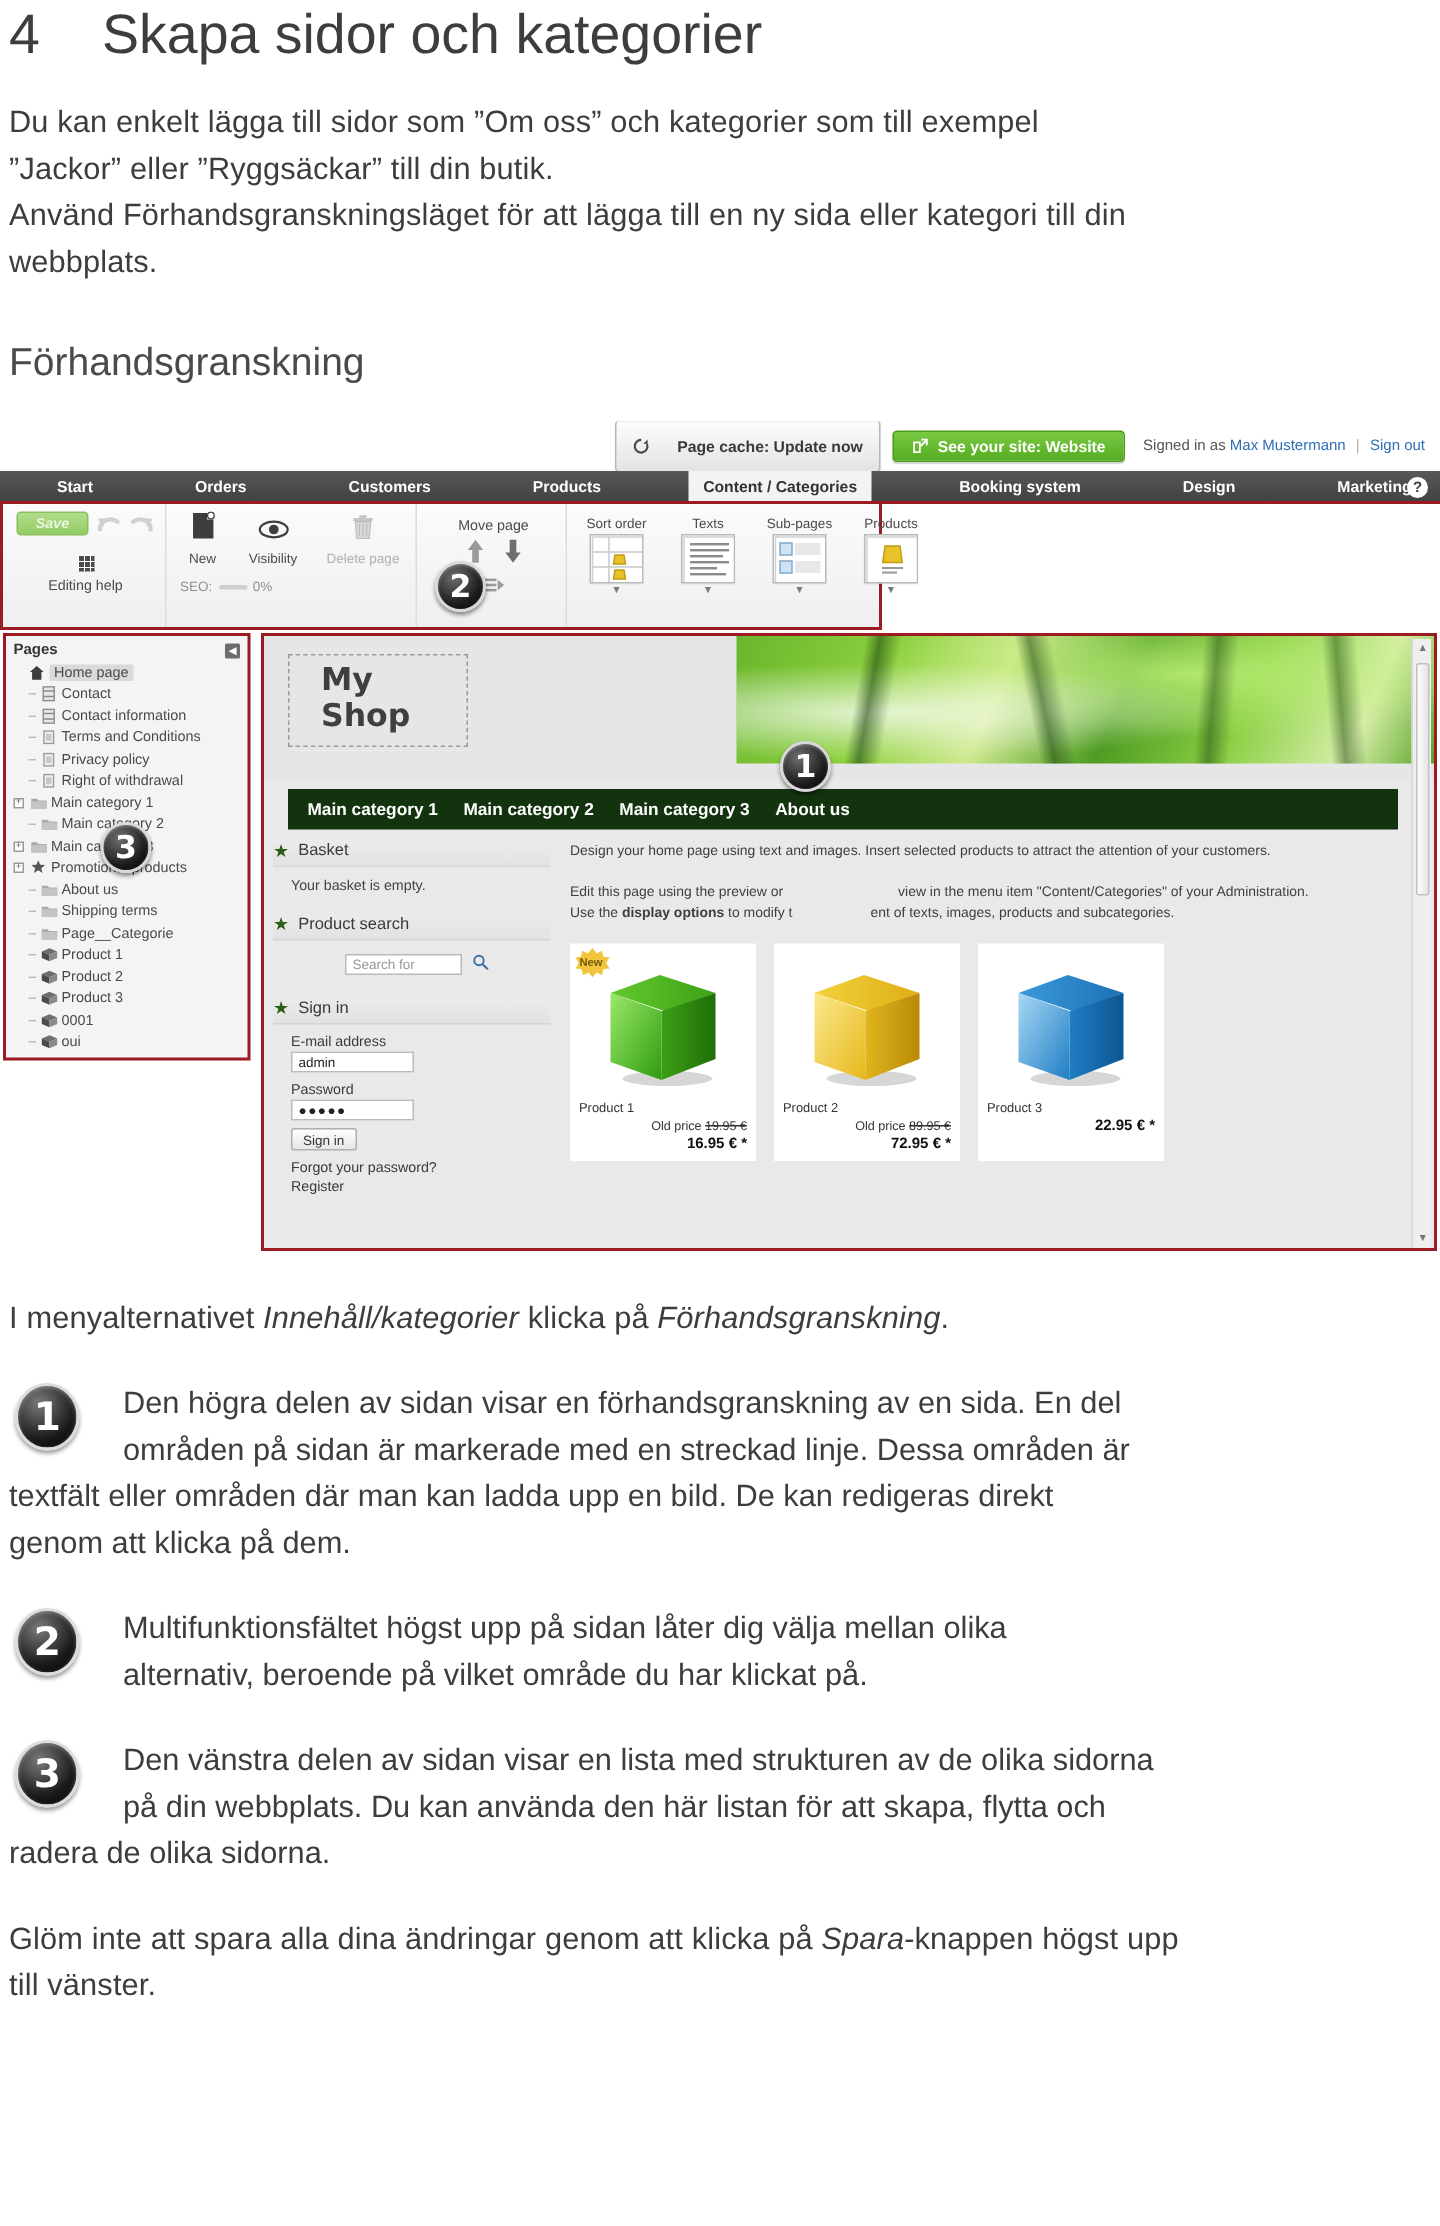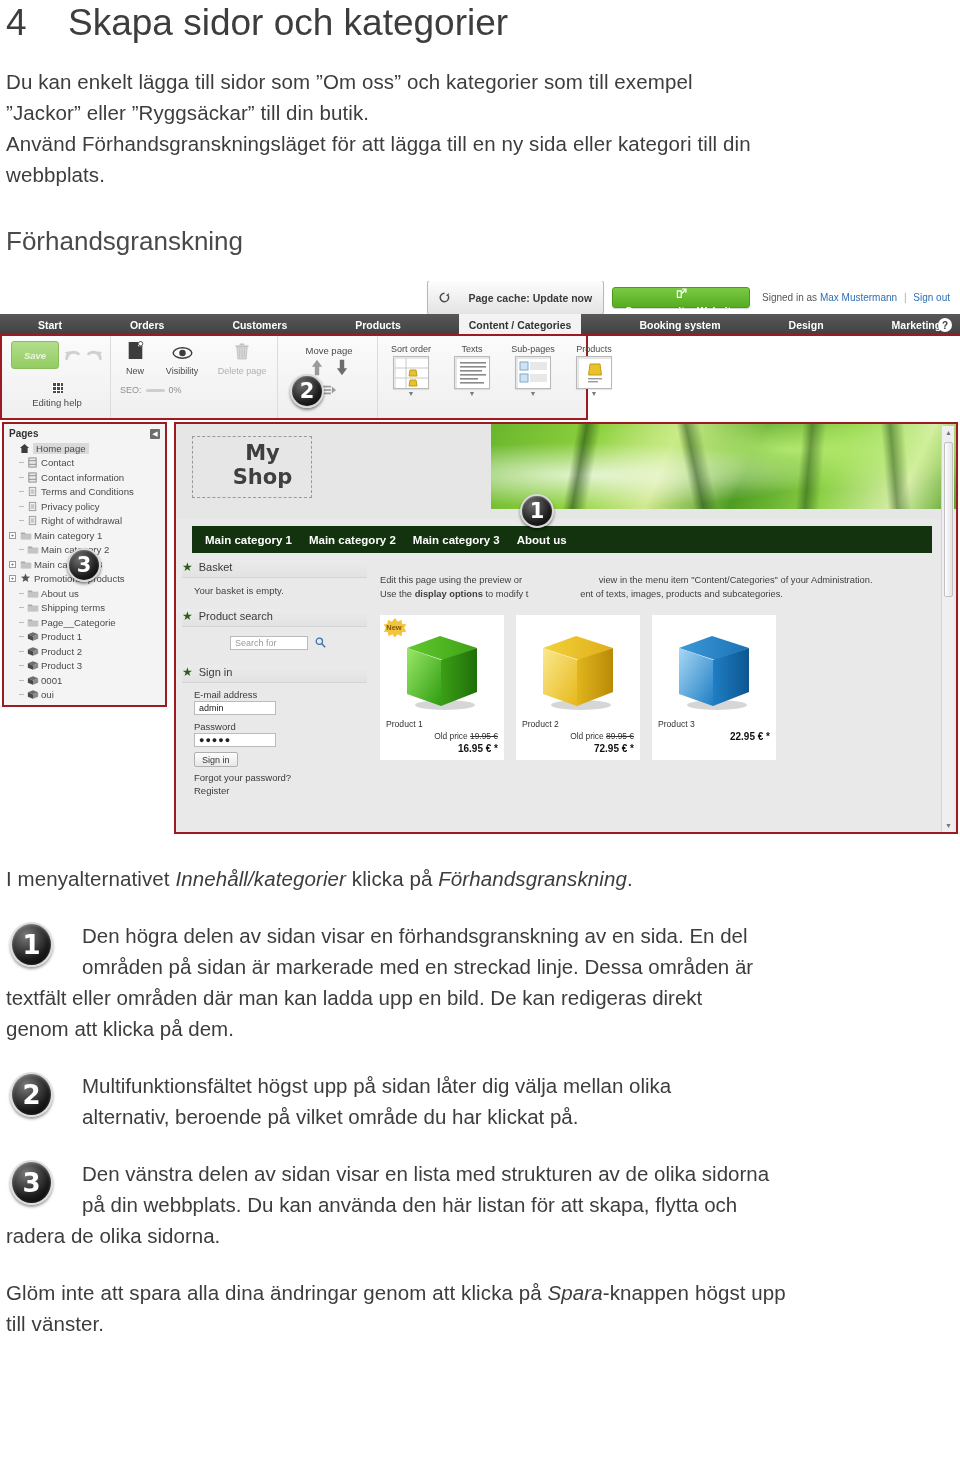--- a/index.html
+++ b/index.html
@@ -65,21 +65,20 @@
     white-space:nowrap;
   }
   .btn-site {
     display:flex; align-items:center; gap:6px;
     height:21px; padding:0 12px; margin-left:8px;
     background:linear-gradient(#7ac943,#55ad21);
     border:1px solid #4d9b1d; border-radius:3px;
     font-size:10.5px; color:#ffffff; font-weight:bold;
     box-shadow:0 1px 1px rgba(0,0,0,.18);
     white-space:nowrap;
-    flex-direction:column;
   }
   .signed {
     font-size:10px; color:#555; margin-left:12px; white-space:nowrap;
   }
   .signed .lnk { color:#2f6fb5; }
   .signed .sep { color:#aaa; padding:0 4px; }
 
   .ic-refresh, .ic-external { display:inline-block; width:11px; height:11px; position:relative; }
   .ic-refresh svg, .ic-external svg { display:block; }
 
@@ -112,21 +111,21 @@
   }
   .ribbon-red-top {
     position:absolute; left:0; top:53px; width:588px; height:2px; background:#9c1b23; z-index:4;
   }
   .ribbon-red-top-b {
     position:absolute; left:588px; top:53px; width:372px; height:2px; background:#9c1b23; z-index:4;
   }
   .rgroup { border-right:1px solid #dcdcdc; padding:5px 7px 0 9px; position:relative; }
 
   .save-btn {
-    width:48px; height:28px; border-radius:3px;
+    width:48px; height:16px; border-radius:3px;
     background:linear-gradient(#b2dd8c,#93cc63);
     border:1px solid #8bbf5d;
     color:#eaf6df; font-size:9.5px; font-weight:bold;
     display:flex; align-items:center; justify-content:center;
     font-style:italic;
   }
   .undo-row { display:flex; align-items:center; gap:5px; }
   .arrow-ico { width:17px; height:15px; opacity:.42; }
   .edit-help { display:flex; align-items:center; gap:4px; margin-top:13px; font-size:9.5px; color:#4a4a4a;flex-direction:column; }
   .grid-ico {
@@ -221,21 +220,20 @@
       linear-gradient(95deg, transparent 66%, rgba(20,60,10,.45) 68%, transparent 71%),
       linear-gradient(85deg, transparent 84%, rgba(30,75,15,.5) 86%, transparent 89%);
   }
   .shop-title {
     position:absolute; left:16px; top:12px;
     width:120px; height:62px;
     border:1px dashed #9a9a9a;
     color:#3f3f3f; font-size:21px; font-weight:bold;
     display:flex; align-items:flex-start; padding-top:4px; padding-left:21px;
     font-family:"DejaVu Sans", sans-serif;
-    text-align:center;
   }
   .catbar {
     position:absolute; left:16px; top:102px; width:740px; height:27px;
     background:#13330f; color:#fff;
     display:flex; align-items:center; gap:17px; padding-left:13px;
     font-size:11.5px; font-weight:bold;
   }
 
   .shop-body { position:absolute; left:0; top:136px; width:784px; }
   .sidecol { position:absolute; left:6px; top:0; width:185px; }
@@ -751,20 +749,21 @@
           <div class="lbl-sm">E-mail address</div>
           <div class="inp" style="width:82px; margin-left:12px; color:#222">admin</div>
           <div class="lbl-sm">Password</div>
           <div class="inp" style="width:82px; margin-left:12px; color:#222; letter-spacing:1px">●●●●●</div>
           <div class="btn-sm">Sign in</div>
           <div class="link-sm">Forgot your password?</div>
           <div class="link-sm" style="margin-top:2px">Register</div>
         </div>
 
         <div class="maincol">
+          <div class="mtext">Design your home page using text and images. Insert selected products to attract the attention of your customers.</div>
           <div class="mtext" style="margin-top:13px">
             <span>Edit this page using the preview or </span><span style="padding-left:74px"></span><span>view in the menu item "Content/Categories" of your Administration.</span>
           </div>
           <div class="mtext">
             <span>Use the </span><b>display options</b><span> to modify t</span><span style="padding-left:52px"></span><span>ent of texts, images, products and subcategories.</span>
           </div>
 
           <div class="prods">
 
             <div class="pcard">

